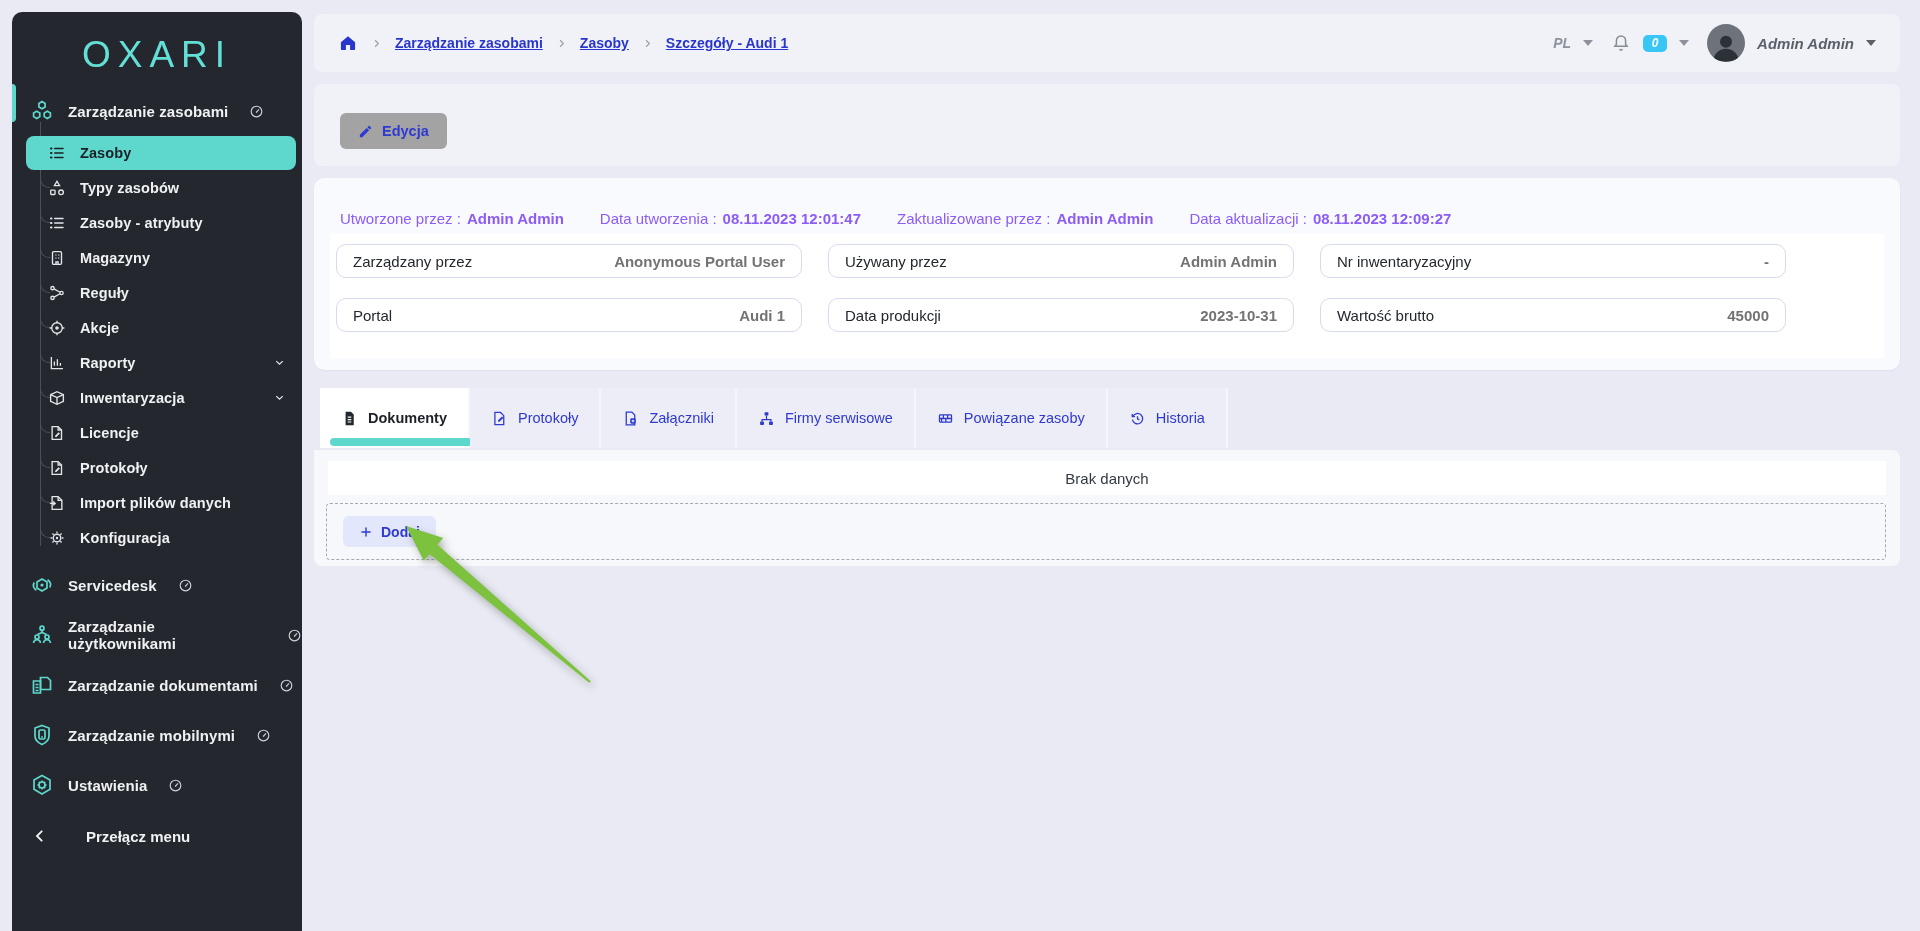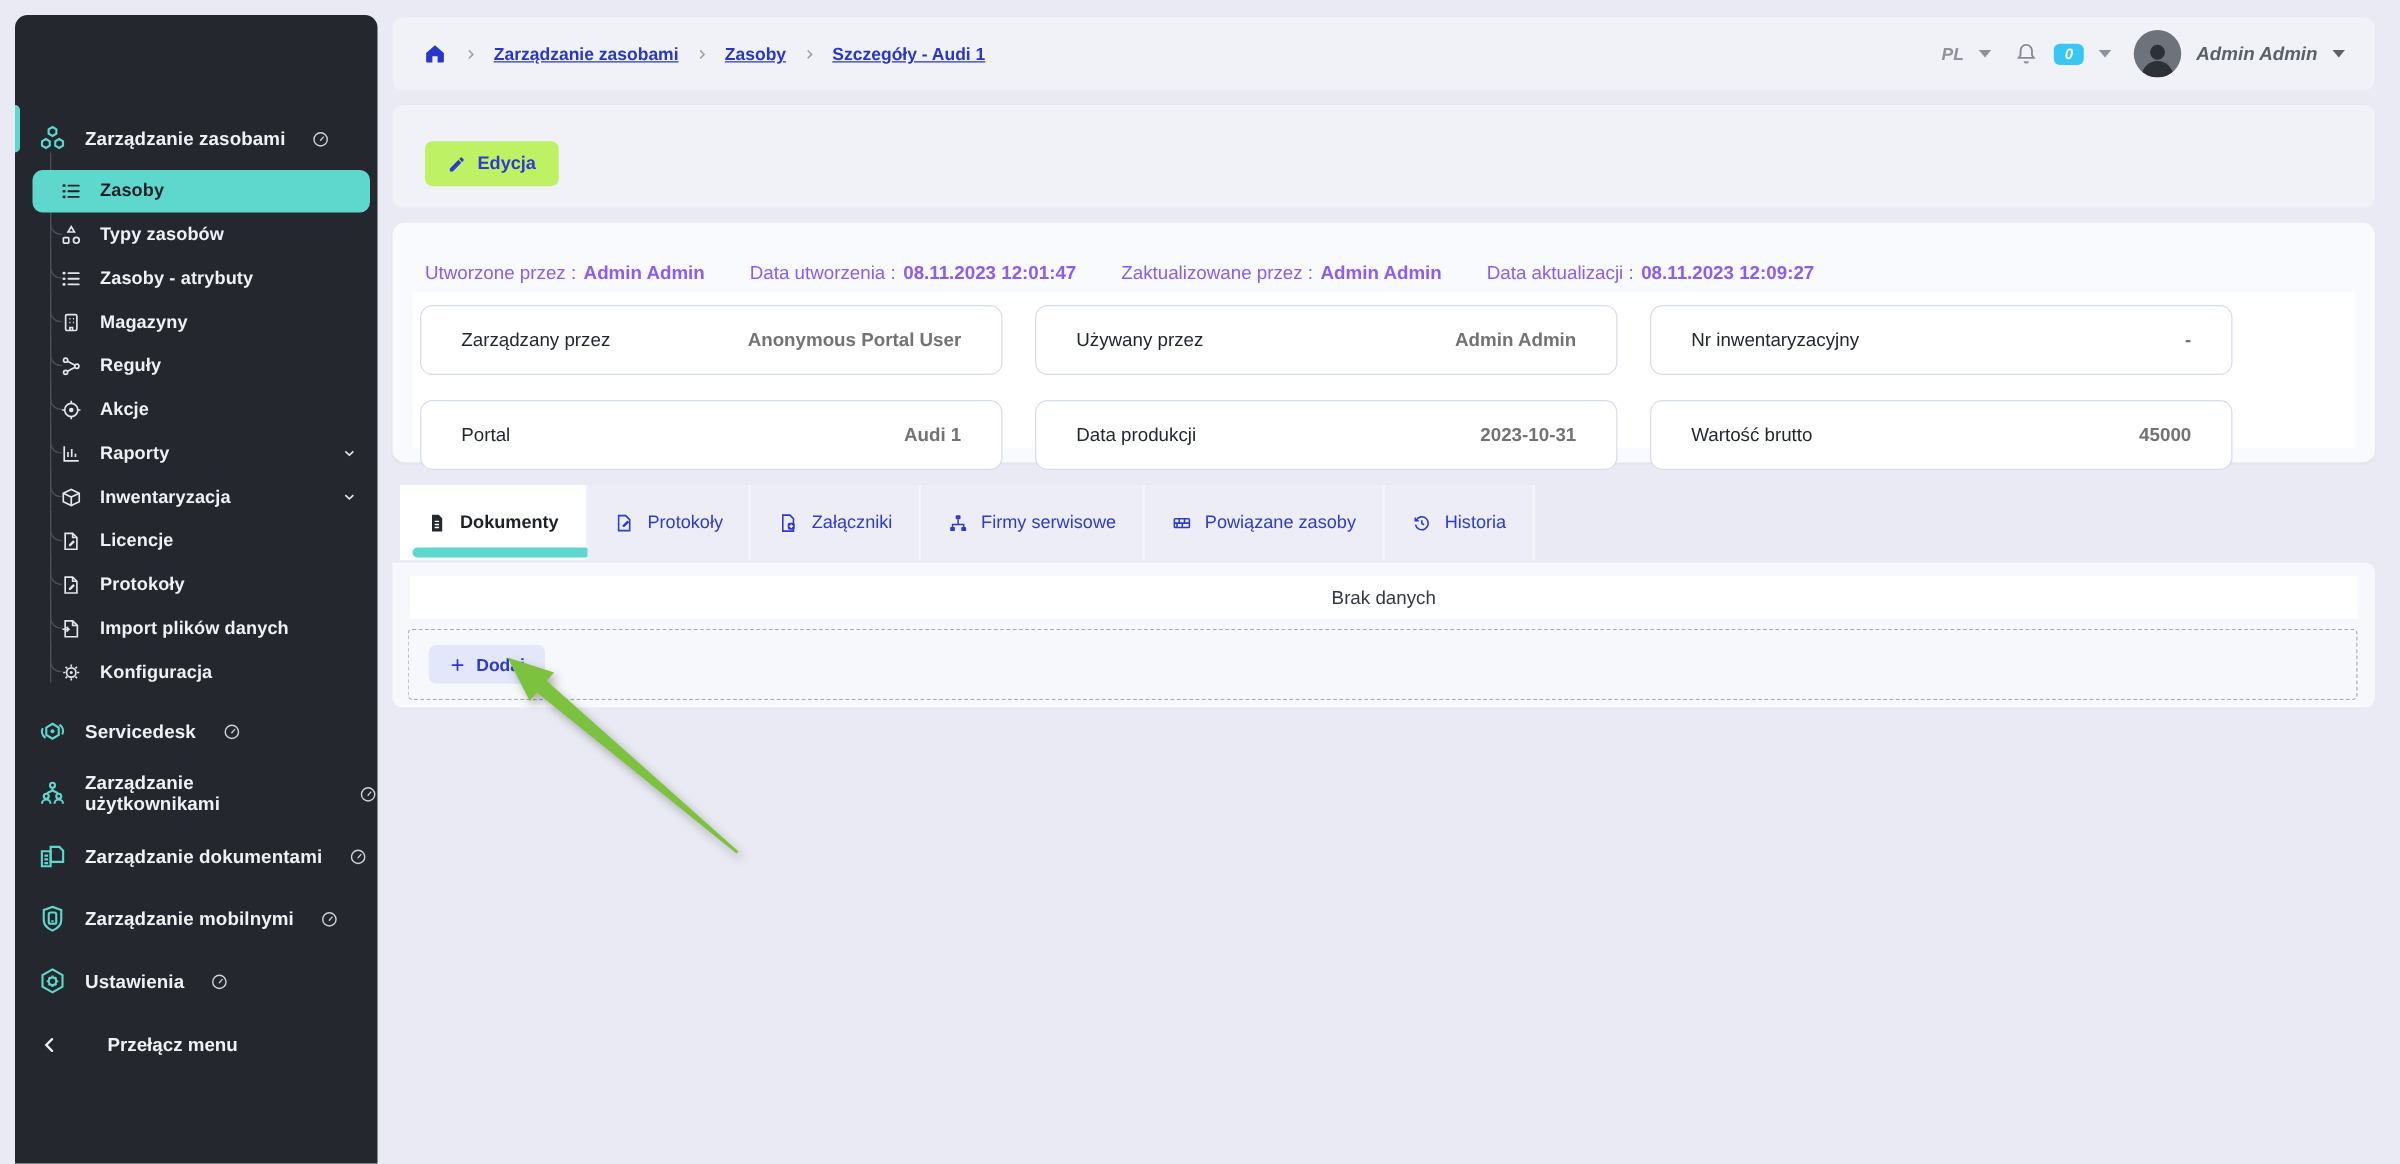--- a/index.html
+++ b/index.html
@@ -49,34 +49,34 @@
   .caret{width:0;height:0;border-left:5px solid transparent;border-right:5px solid transparent;
     border-top:6px solid #8d929c;}
   .notif-badge{background:#38c6f4;color:#fff;font-size:12px;font-weight:700;border-radius:5px;
     min-width:24px;height:17px;display:flex;align-items:center;justify-content:center;padding:0 5px;}
   .avatar{width:38px;height:38px;border-radius:50%;background:#6d727b;overflow:hidden;
     display:flex;align-items:flex-end;justify-content:center;margin-left:6px;}
   .username{color:#5b6069;font-size:15px;font-weight:700;}
 
   .band.toolbar{top:84px;height:82px;}
   .btn-edit{position:absolute;left:26px;top:29px;height:36px;padding:0 18px;border:none;
-    background:#bef264;color:#2e3ad0;border-radius:6px;font-size:14.5px;font-weight:700;
+    background:#a3a3a3;color:#2e3ad0;border-radius:6px;font-size:14.5px;font-weight:700;
     display:flex;align-items:center;gap:9px;cursor:pointer;font-family:inherit;}
 
   
   .info-card{position:absolute;left:314px;top:178px;width:1586px;height:192px;
     background:#f9fafd;border-radius:10px;box-shadow:0 1px 2px rgba(40,50,90,.05);}
   .meta-row{position:absolute;left:26px;top:32px;display:flex;gap:36px;font-size:15px;color:#8b5cf6;}
   .meta-row .pair{display:flex;gap:6px;white-space:nowrap;}
   .meta-row .v{font-weight:700;}
   .fields-bg{position:absolute;left:16px;right:16px;top:56px;bottom:12px;background:#fff;}
   .fields-grid{display:grid;grid-template-columns:repeat(3,466px);column-gap:26px;row-gap:20px;
     padding:10px 0 0 6px;}
-  .field-box{height:56px;background:#fff;border:1px solid #d7dbee;border-radius:10px;
-    display:flex;align-items:center;justify-content:space-between;padding:0 32px;cursor:default;}
+  .field-box{height:34px;background:#fff;border:1px solid #d7dbee;border-radius:10px;
+    display:flex;align-items:center;justify-content:space-between;padding:0 16px;cursor:default;}
   .field-box .fl{font-size:15px;color:#23272e;}
   .field-box .fv{font-size:15px;font-weight:700;color:#737373;}
 
   
   .tabs{position:absolute;left:320px;top:388px;display:flex;height:60px;}
   .tab{display:flex;align-items:center;gap:10px;padding:0 21px;font-size:14.5px;font-weight:500;
     background:#ecedf6;color:#2e3ad0;border-right:2px solid #f5f6fa;cursor:pointer;position:relative;}
   .tab.active{background:#fff;color:#1d2127;font-weight:600;}
   .tab.active::after{content:'';position:absolute;left:10px;right:-4px;bottom:2px;height:8px;
     border-radius:8px;background:#5ed8cd;}
@@ -93,20 +93,21 @@
     display:flex;align-items:center;gap:8px;cursor:pointer;font-family:inherit;}
 
   
   .arrow-annot{position:absolute;left:396px;top:516px;z-index:50;
     filter:drop-shadow(3px 4px 4px rgba(30,40,20,.35));pointer-events:none;}
 </style>
 </head>
 <body>
 
 <div class="sidebar">
+  <div class="logo">OXARI</div>
   <div class="active-group-bar"></div>
 
   <div class="sb-group">
     <span class="ico" style="color:#5ed8cd">
       <svg width="24" height="24" viewBox="0 0 24 24" fill="none" stroke="currentColor" stroke-width="1.7">
         <path d="M12 2.6l3.1 1.8v3.6L12 9.8 8.9 8V4.4z"></path>
           <path d="M6.7 12.2l3.1 1.8v3.6l-3.1 1.8-3.1-1.8V14z"></path>
           <path d="M17.3 12.2l3.1 1.8v3.6l-3.1 1.8-3.1-1.8V14z"></path>
       </svg>
     </span>

